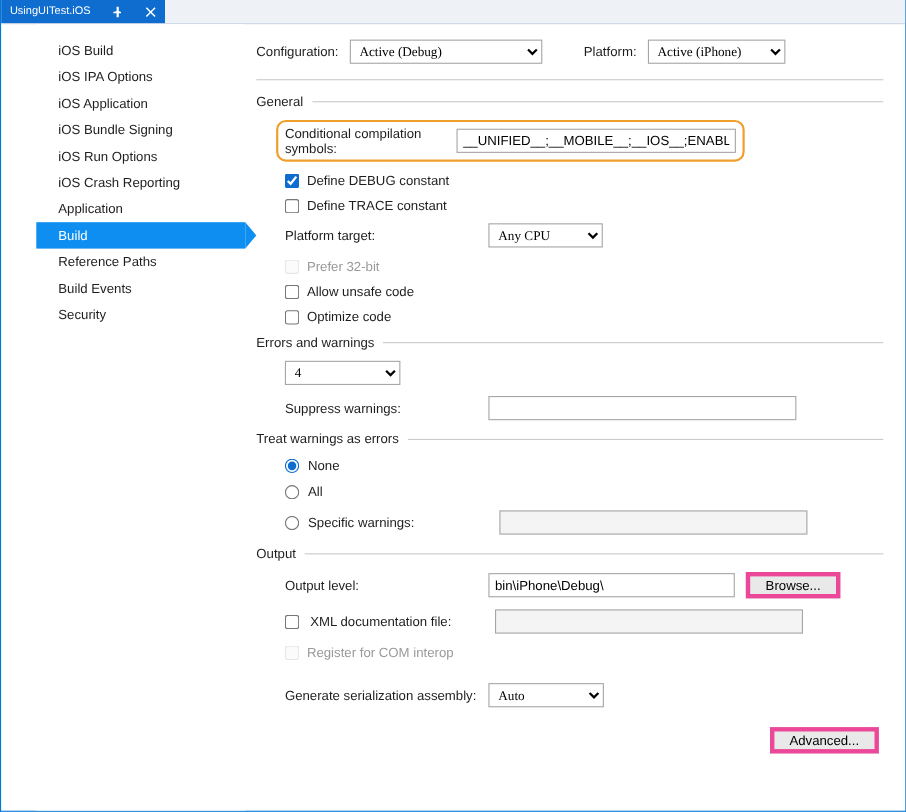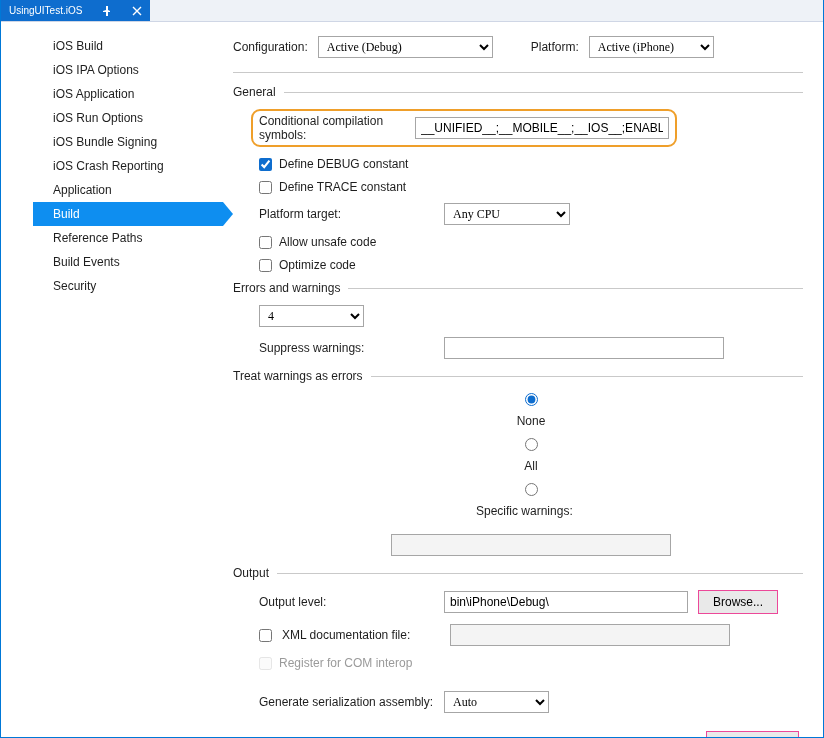--- a/index.html
+++ b/index.html
@@ -78,21 +78,21 @@
   select {
     font-family: Liberation Serif, serif;
     font-size: 12px;
     height: 22px;
     border: 1px solid #a6a6a6;
     background: #fff;
     padding: 1px 4px;
   }
   select.config { width: 175px; }
   select.platform { width: 125px; }
-  select.anycpu { width: 126px; }
+  select.anycpu { width: 104px; }
   select.warn { width: 105px; }
   select.auto { width: 105px; }
   .hr-top { border: none; border-top: 1px solid #c9c9c9; margin: 4px 0 12px 0; }
   .group-heading {
     display: flex;
     align-items: center;
     gap: 8px;
     margin: 8px 0 10px 0;
   }
   .group-heading .line { flex:1; height:1px; background:#c9c9c9; }
@@ -108,21 +108,21 @@
     font-family: inherit;
     font-size: 12px;
     height: 22px;
     border: 1px solid #a6a6a6;
     padding: 1px 5px;
     background: #fff;
   }
   input[type="text"].cond { width: 302px; }
   input[type="text"].supp { width: 280px; }
   input[type="text"].specific { width: 280px; }
-  input[type="text"].outpath { width: 244px; }
+  input[type="text"].outpath { width: 224px; }
   input[type="text"].xmlfile { width: 280px; }
   input[type="text"]:disabled { background: #f4f4f4; color: #777; }
   .field-row.highlighted {
     border: 2px solid #ef9f2a;
     border-radius: 9px;
     padding: 3px 6px;
     margin-left: -8px;
     width: 426px;
   }
   .cb-row {
@@ -131,29 +131,29 @@
     gap: 7px;
     margin-bottom: 9px;
   }
   .cb-row.disabled { color: #9a9a9a; }
   input[type="checkbox"], input[type="radio"] {
     width: 13px; height: 13px;
     accent-color: #0e6dce;
   }
   input[type="checkbox"]:disabled { opacity: .55; }
   .radio-group { margin-left: 0; }
-  .radio-row { display:flex; align-items:center; gap:8px; margin-bottom:10px;flex-direction:column; }
+  .radio-row { display:flex; align-items:center; gap:8px; margin-bottom:10px; }
   .radio-row .rlabel { width: 110px; }
   button {
     font-family: inherit;
     font-size: 12px;
     height: 24px;
     padding: 0 14px;
     background: #e9e9e9;
-    border: 1px solid #ec4899;
+    border: 4px solid #ec4899;
     cursor: default;
   }
   .advanced-wrap {
     display:flex;
     justify-content:flex-end;
     margin-top: 18px;
     padding-right: 4px;
   }
   .gap-12 { height:12px; }
 </style>
@@ -175,22 +175,22 @@
     </span>
   </div>
 </div>
 
 <div class="main">
 
   <div class="sidebar">
     <div class="sidebar-item"><span>iOS Build</span></div>
     <div class="sidebar-item"><span>iOS IPA Options</span></div>
     <div class="sidebar-item"><span>iOS Application</span></div>
+    <div class="sidebar-item"><span>iOS Bundle Signing</span></div>
     <div class="sidebar-item"><span>iOS Run Options</span></div>
-    <div class="sidebar-item"><span>iOS Bundle Signing</span></div>
     <div class="sidebar-item"><span>iOS Crash Reporting</span></div>
     <div class="sidebar-item"><span>Application</span></div>
     <div class="sidebar-item active"><span>Build</span></div>
     <div class="sidebar-item"><span>Reference Paths</span></div>
     <div class="sidebar-item"><span>Build Events</span></div>
     <div class="sidebar-item"><span>Security</span></div>
   </div>
 
   <div class="content">
 
@@ -224,20 +224,24 @@
       <div class="cb-row">
         <input type="checkbox" style="">
         <span>Define TRACE constant</span>
       </div>
       <div class="field-row">
         <span class="field-label">Platform target:</span>
         <select class="anycpu">
           <option>Any CPU</option>
         </select>
       </div>
+      <div class="cb-row disabled">
+        <input type="checkbox" disabled="" style="">
+        <span>Prefer 32-bit</span>
+      </div>
       <div class="cb-row">
         <input type="checkbox" style="">
         <span>Allow unsafe code</span>
       </div>
       <div class="cb-row">
         <input type="checkbox" style="">
         <span>Optimize code</span>
       </div>
     </div>
 

